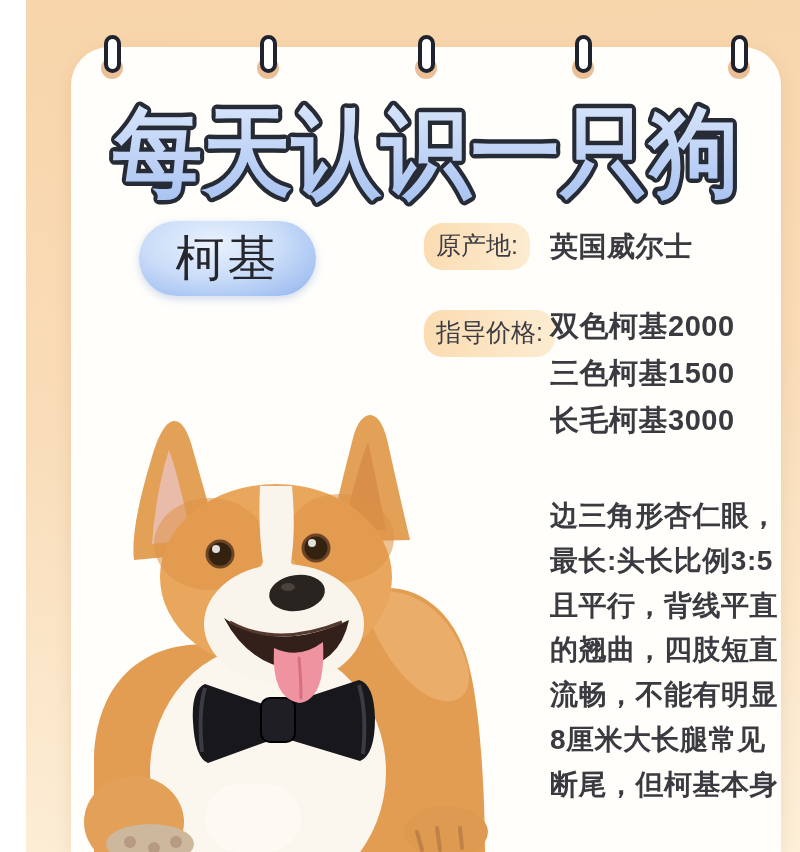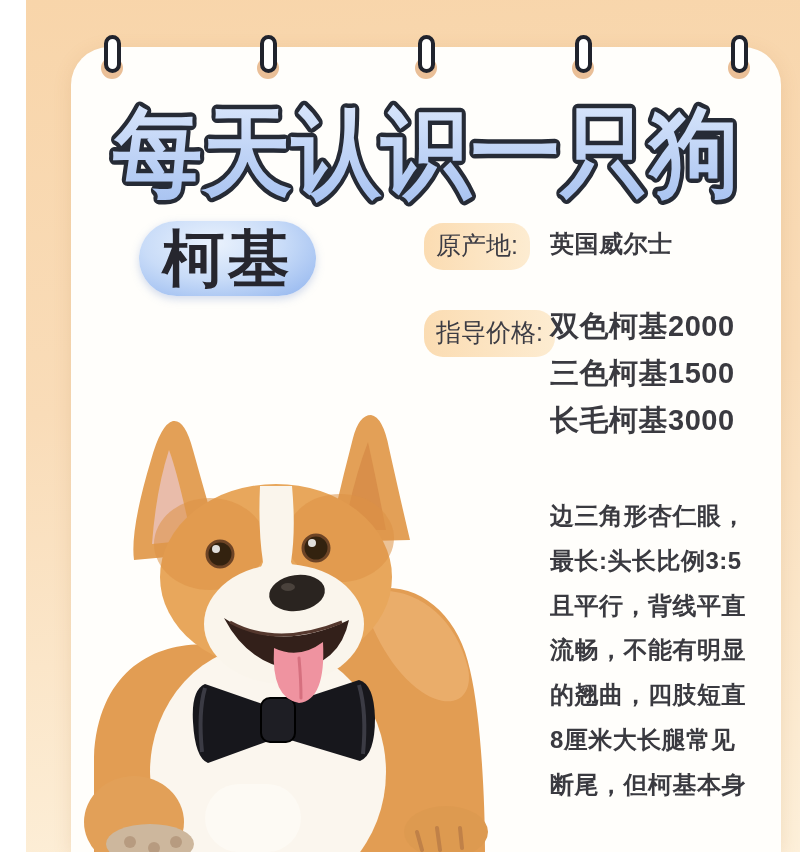--- a/index.html
+++ b/index.html
@@ -30,31 +30,31 @@
   .title-svg{position:absolute;left:60px;top:76px;width:680px;height:140px;}
   .title-svg text{font-family:"Liberation Sans","DejaVu Sans",sans-serif;font-weight:bold;}
   .badge{
     position:absolute;left:113px;top:221px;width:177px;height:75px;
     border-radius:38px;
     background:radial-gradient(ellipse at 42% 30%, #eaf2fd 0%, #c9dcf8 48%, #8fb3ee 100%);
     display:flex;align-items:center;justify-content:center;
     box-shadow:0 3px 8px rgba(120,150,210,.35);
   }
   .badge span{
-    font-size:62px;font-weight:bold;color:#26262e;letter-spacing:3px;
+    font-size:49px;font-weight:normal;color:#26262e;letter-spacing:3px;
   }
   .label-pill{
     position:absolute;
     background:linear-gradient(90deg,#fbdcb2 0%,#fdecd1 100%);
     padding:6px 12px 8px 12px;border-radius:19px;
     font-size:25px;font-weight:normal;color:#3c3c44;
     white-space:nowrap;
   }
   .value{
-    position:absolute;font-size:24px;font-weight:600;color:#3a3a40;
+    position:absolute;font-size:28px;font-weight:600;color:#3a3a40;
     white-space:nowrap;letter-spacing:.5px;
   }
   #origin-label{left:398px;top:223px;}
   #origin-value{left:524px;top:228px;}
   #price-label{left:398px;top:310px;}
   #price-lines{left:524px;top:303px;line-height:47px;font-size:29px;}
   #features-label{left:398px;top:493px;}
   #features-lines{left:524px;top:494px;line-height:44.8px;}
   .value-lines div{white-space:nowrap;}
   .corgi{position:absolute;left:46px;top:412px;width:416px;height:440px;}
@@ -108,22 +108,22 @@
   <div class="value value-lines" id="price-lines">
     <div>双色柯基2000</div>
     <div>三色柯基1500</div>
     <div>长毛柯基3000</div>
   </div>
 
   <div class="value value-lines" id="features-lines">
     <div>边三角形杏仁眼，</div>
     <div>最长:头长比例3:5</div>
     <div>且平行，背线平直</div>
+    <div>的翘曲，四肢短直</div>
     <div>流畅，不能有明显</div>
-    <div>的翘曲，四肢短直</div>
     <div>8厘米大长腿常见</div>
     <div>断尾，但柯基本身</div>
   </div>
 
   <svg class="corgi" viewBox="0 0 416 440">
 
     <path d="M22,345 C26,255 88,228 140,233 L288,180 C340,163 386,198 398,258
              C408,300 413,380 413,440 L22,440 Z" fill="#e29d53"></path>
     <path d="M288,182 C336,168 382,200 396,256 C402,286 380,300 350,280
              C320,260 300,220 288,182 Z" fill="#eeb375" opacity=".7"></path>

